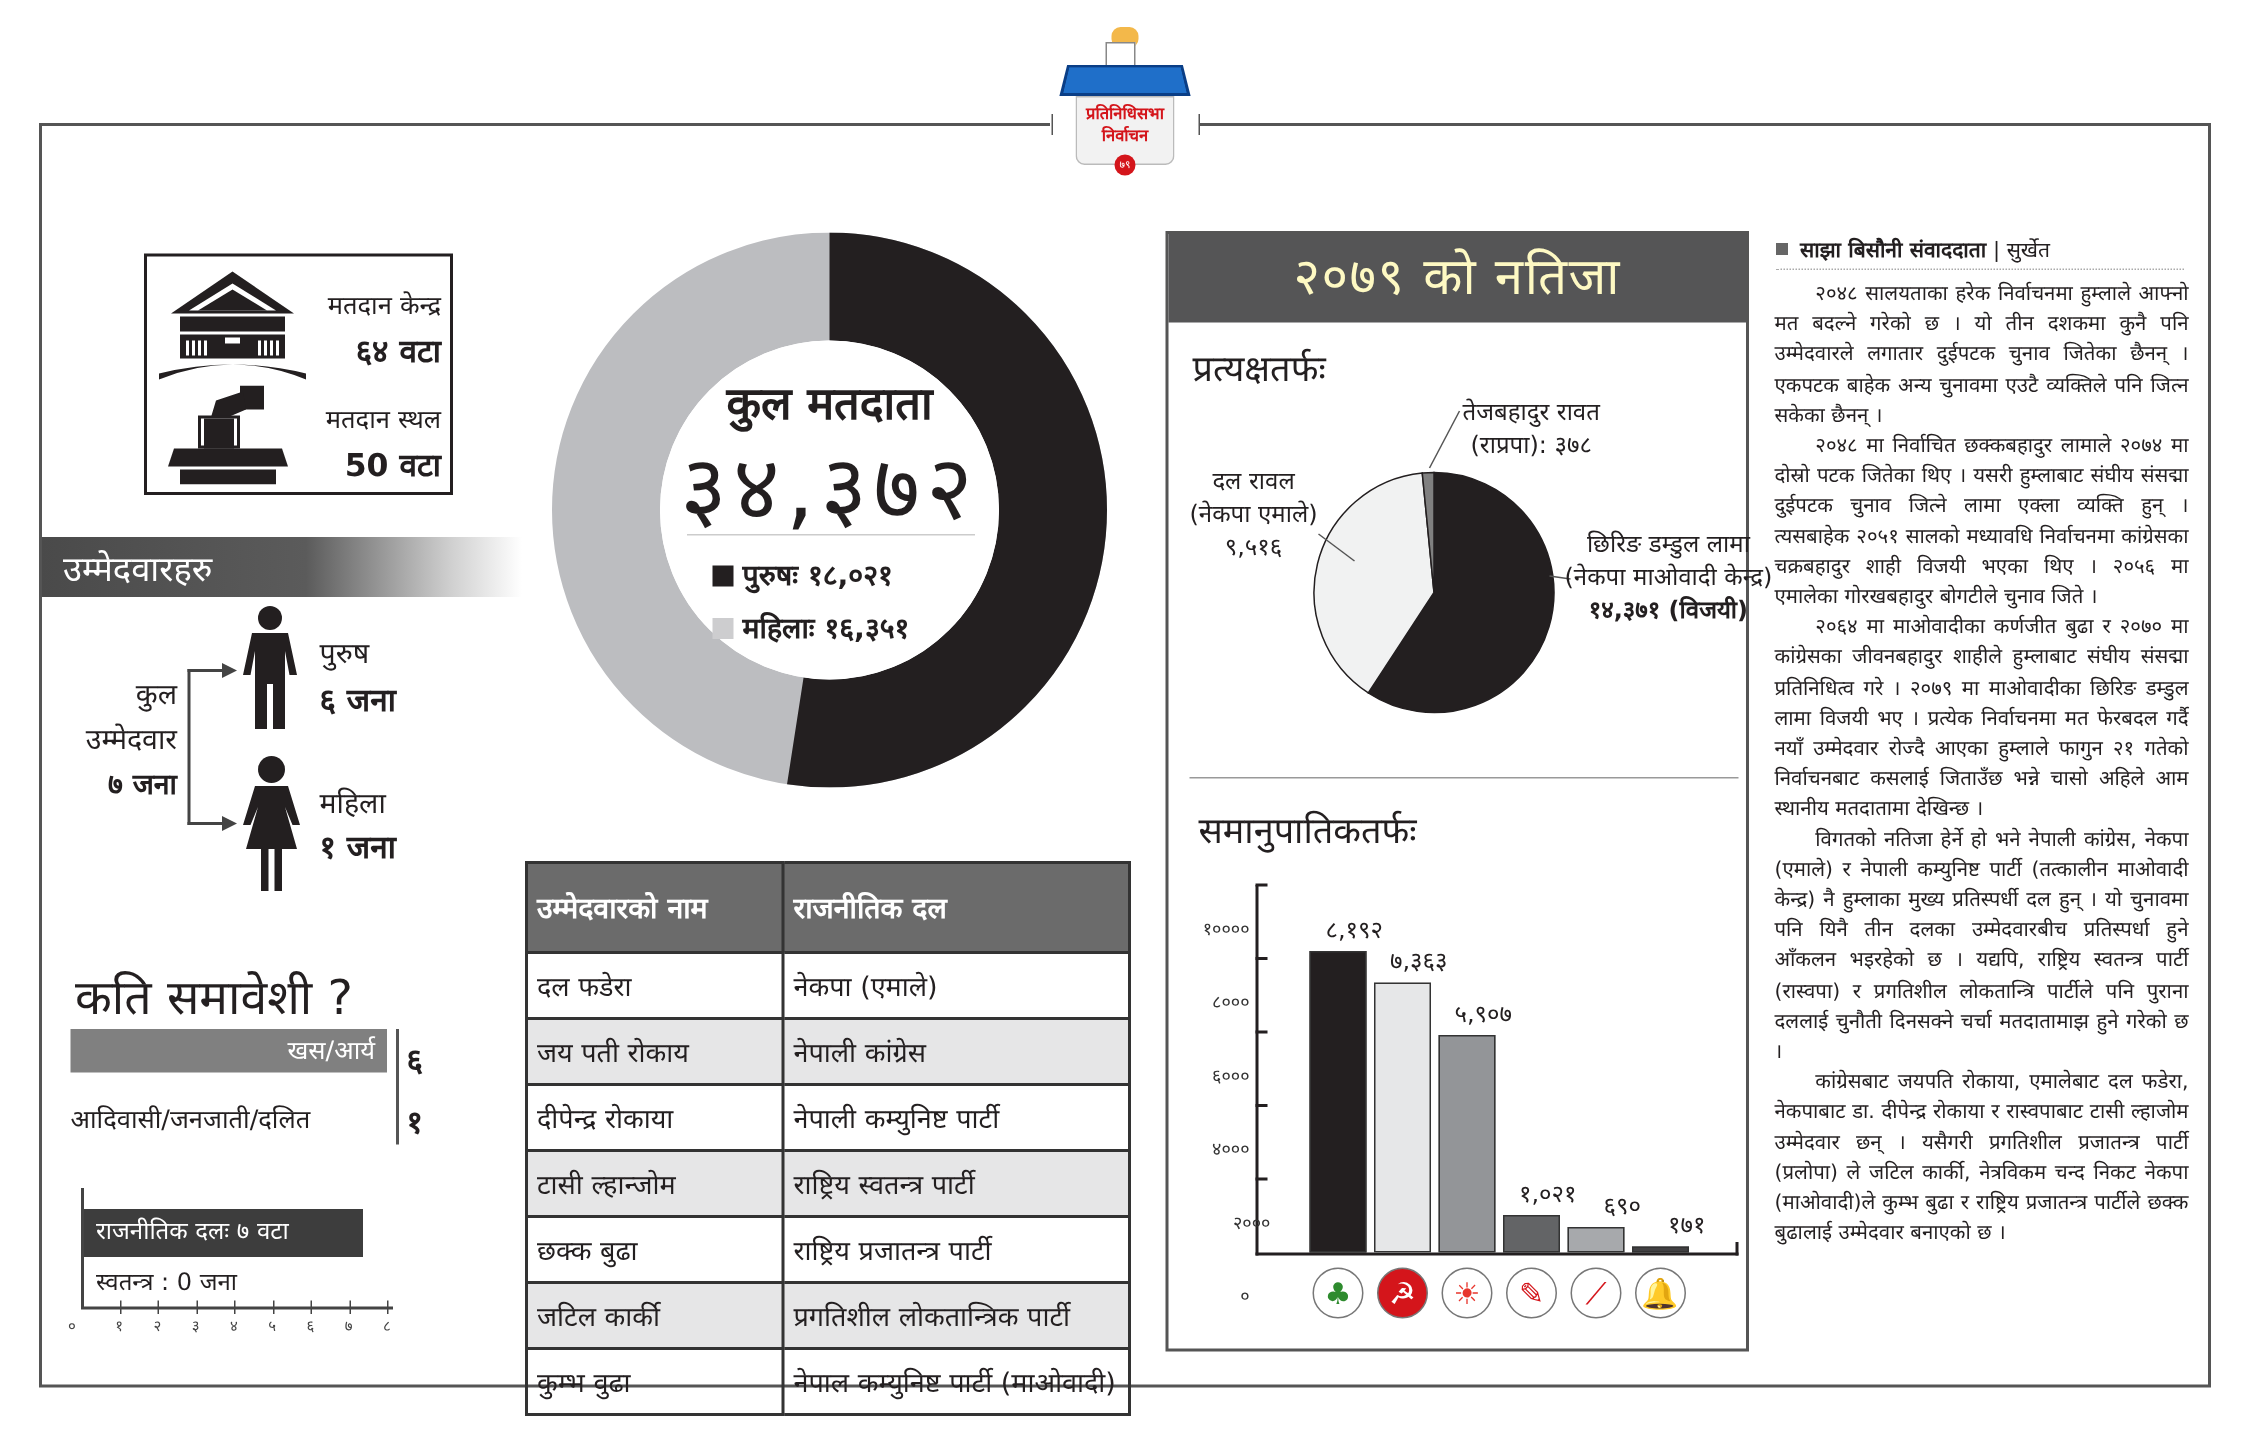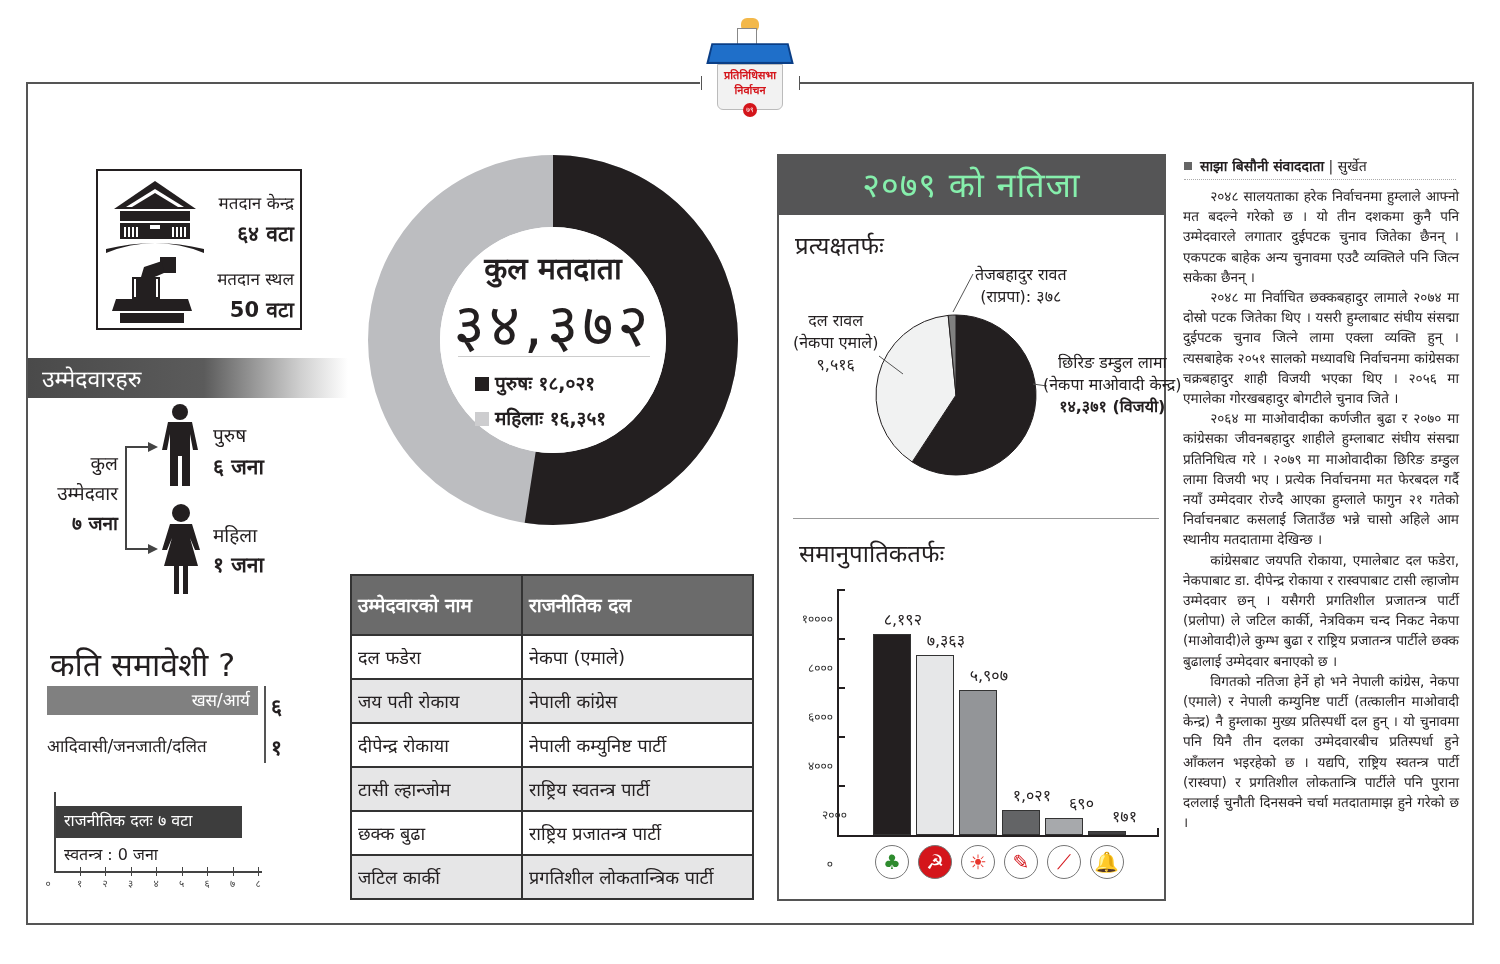--- a/index.html
+++ b/index.html
@@ -65,21 +65,21 @@
   .legend-sw { display: inline-block; width: 14px; height: 14px; vertical-align: -1px; margin-right: 6px; }
 
   
   .cand-table { position: absolute; left: 350px; top: 574px; width: 404px; border-collapse: collapse; }
   .cand-table th { background: #6b6b6b; color: #fff; font-size: 19px; font-weight: bold; text-align: left; padding: 4px 6px; height: 60px; border: 2px solid #333; }
   .cand-table td { font-size: 18px; padding: 4px 6px; border: 2px solid #333; height: 44px; white-space: nowrap; }
   .cand-table tr.alt td { background: #e6e6e7; }
 
   
   .res-panel { position: absolute; left: 777px; top: 154px; width: 389px; height: 747px; border: 2px solid #555; }
-  .res-head { position: absolute; left: 0; top: 0; width: 385px; height: 59px; background: #555556; color: #86efac; font-size: 34px; text-align: center; line-height: 59px; letter-spacing: 1px; }
+  .res-head { position: absolute; left: 0; top: 0; width: 385px; height: 59px; background: #555556; color: #fef9c3; font-size: 34px; text-align: center; line-height: 59px; letter-spacing: 1px; }
   .res-sub { position: absolute; font-size: 24px; white-space: nowrap; }
   .res-rule { position: absolute; left: 14px; top: 362px; width: 366px; height: 1px; background: #999; }
   .pie-label { position: absolute; font-size: 16px; line-height: 22px; white-space: nowrap; text-align: center; }
 
   
   .bar-y { position: absolute; left: 58px; top: 434px; width: 2px; height: 247px; background: #231f20; }
   .bar-x { position: absolute; left: 58px; top: 679px; width: 322px; height: 2px; background: #231f20; }
   .bar-x-end { position: absolute; left: 378px; top: 672px; width: 2px; height: 9px; background: #231f20; }
   .ytick { position: absolute; left: 58px; width: 8px; height: 2px; background: #231f20; }
   .ylabel { position: absolute; left: 0; width: 54px; text-align: right; font-size: 12px; color: #333; margin-top: 28px; }
@@ -246,20 +246,24 @@
         <td>टासी ल्हान्जोम</td>
         <td>राष्ट्रिय स्वतन्त्र पार्टी</td>
       </tr>
     <tr>
         <td>छक्क बुढा</td>
         <td>राष्ट्रिय प्रजातन्त्र पार्टी</td>
       </tr>
     <tr class="alt">
         <td>जटिल कार्की</td>
         <td>प्रगतिशील लोकतान्त्रिक पार्टी</td>
+      </tr>
+    <tr>
+        <td>कुम्भ वुढा</td>
+        <td>नेपाल कम्युनिष्ट पार्टी (माओवादी)</td>
       </tr>
   </tbody>
 </table>
 
 <div class="res-panel">
   <div class="res-head">२०७९ को नतिजा</div>
   <div class="res-sub" style="left:16px; top:72px">प्रत्यक्षतर्फः</div>
 
   <svg style="position:absolute; left:94px; top:156px; width:166px; height:166px" viewBox="-83 -83 166 166">
     <g id="pie-slices">
@@ -329,15 +333,15 @@
 
 <div class="byline">
   <span class="sq"></span><b>साझा बिसौनी संवाददाता</b>
   <span>| सुर्खेत</span>
 </div>
 <div class="byline-rule"></div>
 <div class="article">
   <p>२०४८ सालयताका हरेक निर्वाचनमा हुम्लाले आफ्नो मत बदल्ने गरेको छ । यो तीन दशकमा कुनै पनि उम्मेदवारले लगातार दुईपटक चुनाव जितेका छैनन् । एकपटक बाहेक अन्य चुनावमा एउटै व्यक्तिले पनि जित्न सकेका छैनन् ।</p>
   <p>२०४८ मा निर्वाचित छक्कबहादुर लामाले २०७४ मा दोस्रो पटक जितेका थिए । यसरी हुम्लाबाट संघीय संसद्मा दुईपटक चुनाव जित्ने लामा एक्ला व्यक्ति हुन् । त्यसबाहेक २०५१ सालको मध्यावधि निर्वाचनमा कांग्रेसका चक्रबहादुर शाही विजयी भएका थिए । २०५६ मा एमालेका गोरखबहादुर बोगटीले चुनाव जिते ।</p>
   <p>२०६४ मा माओवादीका कर्णजीत बुढा र २०७० मा कांग्रेसका जीवनबहादुर शाहीले हुम्लाबाट संघीय संसद्मा प्रतिनिधित्व गरे । २०७९ मा माओवादीका छिरिङ डम्डुल लामा विजयी भए । प्रत्येक निर्वाचनमा मत फेरबदल गर्दै नयाँ उम्मेदवार रोज्दै आएका हुम्लाले फागुन २१ गतेको निर्वाचनबाट कसलाई जिताउँछ भन्ने चासो अहिले आम स्थानीय मतदातामा देखिन्छ ।</p>
+  <p>विगतको नतिजा हेर्ने हो भने नेपाली कांग्रेस, नेकपा (एमाले) र नेपाली कम्युनिष्ट पार्टी (तत्कालीन माओवादी केन्द्र) नै हुम्लाका मुख्य प्रतिस्पर्धी दल हुन् । यो चुनावमा पनि यिनै तीन दलका उम्मेदवारबीच प्रतिस्पर्धा हुने आँकलन भइरहेको छ । यद्यपि, राष्ट्रिय स्वतन्त्र पार्टी (रास्वपा) र प्रगतिशील लोकतान्त्रि पार्टीले पनि पुराना दललाई चुनौती दिनसक्ने चर्चा मतदातामाझ हुने गरेको छ ।</p>
   <p>कांग्रेसबाट जयपति रोकाया, एमालेबाट दल फडेरा, नेकपाबाट डा. दीपेन्द्र रोकाया र रास्वपाबाट टासी ल्हाजोम उम्मेदवार छन् । यसैगरी प्रगतिशील प्रजातन्त्र पार्टी (प्रलोपा) ले जटिल कार्की, नेत्रविकम चन्द निकट नेकपा (माओवादी)ले कुम्भ बुढा र राष्ट्रिय प्रजातन्त्र पार्टीले छक्क बुढालाई उम्मेदवार बनाएको छ ।</p>
-  <p>विगतको नतिजा हेर्ने हो भने नेपाली कांग्रेस, नेकपा (एमाले) र नेपाली कम्युनिष्ट पार्टी (तत्कालीन माओवादी केन्द्र) नै हुम्लाका मुख्य प्रतिस्पर्धी दल हुन् । यो चुनावमा पनि यिनै तीन दलका उम्मेदवारबीच प्रतिस्पर्धा हुने आँकलन भइरहेको छ । यद्यपि, राष्ट्रिय स्वतन्त्र पार्टी (रास्वपा) र प्रगतिशील लोकतान्त्रि पार्टीले पनि पुराना दललाई चुनौती दिनसक्ने चर्चा मतदातामाझ हुने गरेको छ ।</p>
 </div>
 
 </body></html>

